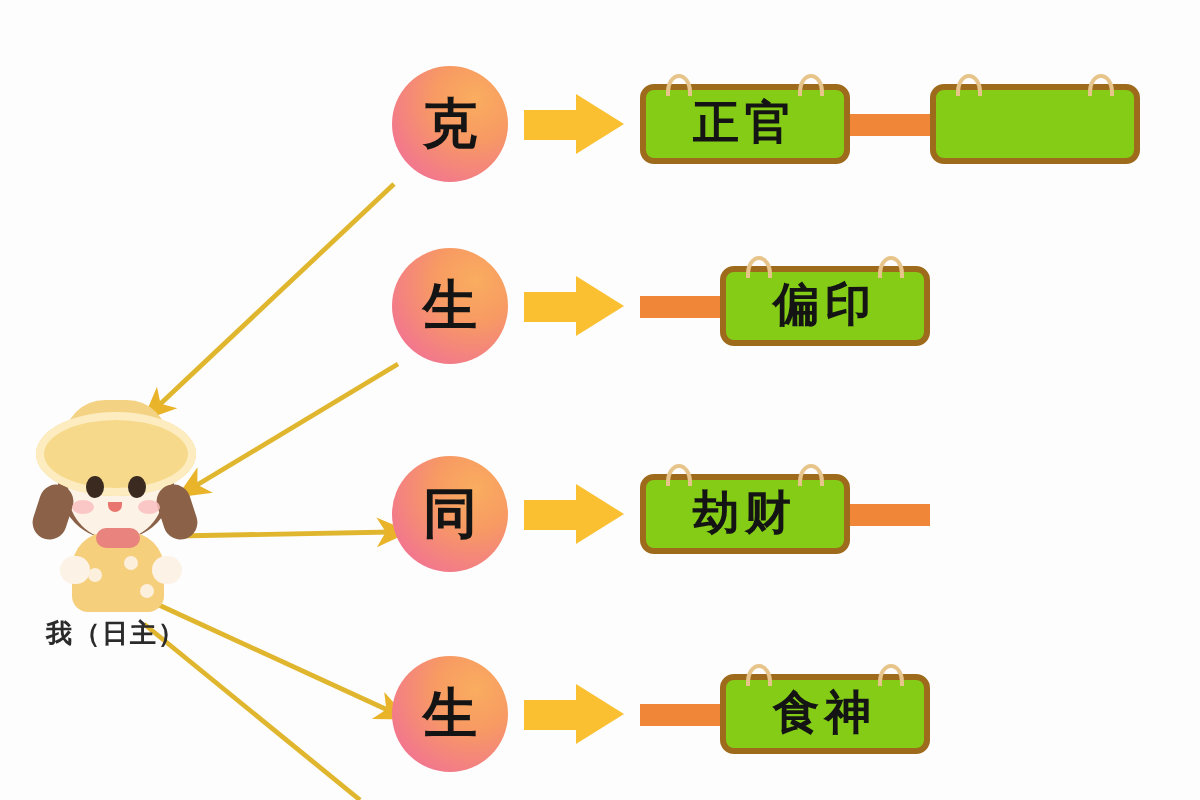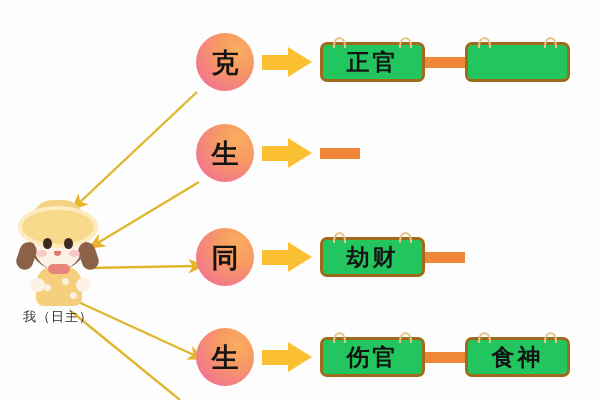--- a/index.html
+++ b/index.html
@@ -136,21 +136,21 @@
     top: 80px;
     width: 15px; height: 14px;
     background: #fdf2e6;
     border-radius: 8px;
   }
   .arm.left  { left: 20px; }
   .arm.right { left: 66px; }
   .self-label {
     text-align: center;
     font-size: 13px;
-    font-weight: normal;
+    font-weight: bold;
     color: #2b2b2b;
     letter-spacing: 1px;
     margin-top: 4px;
   }
 
   
   .row {
     position: absolute;
     left: 196px;
     height: 62px;
@@ -197,21 +197,21 @@
     border-top: 15px solid transparent;
     border-bottom: 15px solid transparent;
     border-left: 24px solid #fbc032;
   }
 
   
   .plaque {
     position: relative;
     width: 105px;
     height: 40px;
-    background: #22c55e;
+    background: #84cc16;
     border: 3px solid #9e6b1c;
     border-radius: 7px;
     display: flex;
     align-items: center;
     justify-content: center;
     box-sizing: border-box;
     flex: 0 0 auto;
   }
   .plaque span {
     font-size: 23px;
@@ -309,20 +309,25 @@
 
   <div class="row" style="top:122px;">
     <div class="op-circle">
       <span>生</span>
     </div>
     <div class="block-arrow">
       <div class="shaft"></div>
         <div class="head"></div>
     </div>
     <div class="link-bar"></div>
+    <div class="plaque">
+      <div class="hook l"></div>
+      <div class="hook r"></div>
+      <span>偏印</span>
+    </div>
   </div>
 
   <div class="row" style="top:226px;">
     <div class="op-circle">
       <span>同</span>
     </div>
     <div class="block-arrow">
       <div class="shaft"></div>
         <div class="head"></div>
     </div>
@@ -335,25 +340,20 @@
   </div>
 
   <div class="row" style="top:326px;">
     <div class="op-circle">
       <span>生</span>
     </div>
     <div class="block-arrow">
       <div class="shaft"></div>
         <div class="head"></div>
     </div>
-    <div class="plaque">
-      <div class="hook l"></div>
-      <div class="hook r"></div>
-      <span>伤官</span>
-    </div>
     <div class="link-bar"></div>
     <div class="plaque">
       <div class="hook l"></div>
       <div class="hook r"></div>
       <span>食神</span>
     </div>
   </div>
 
 </div>
 

